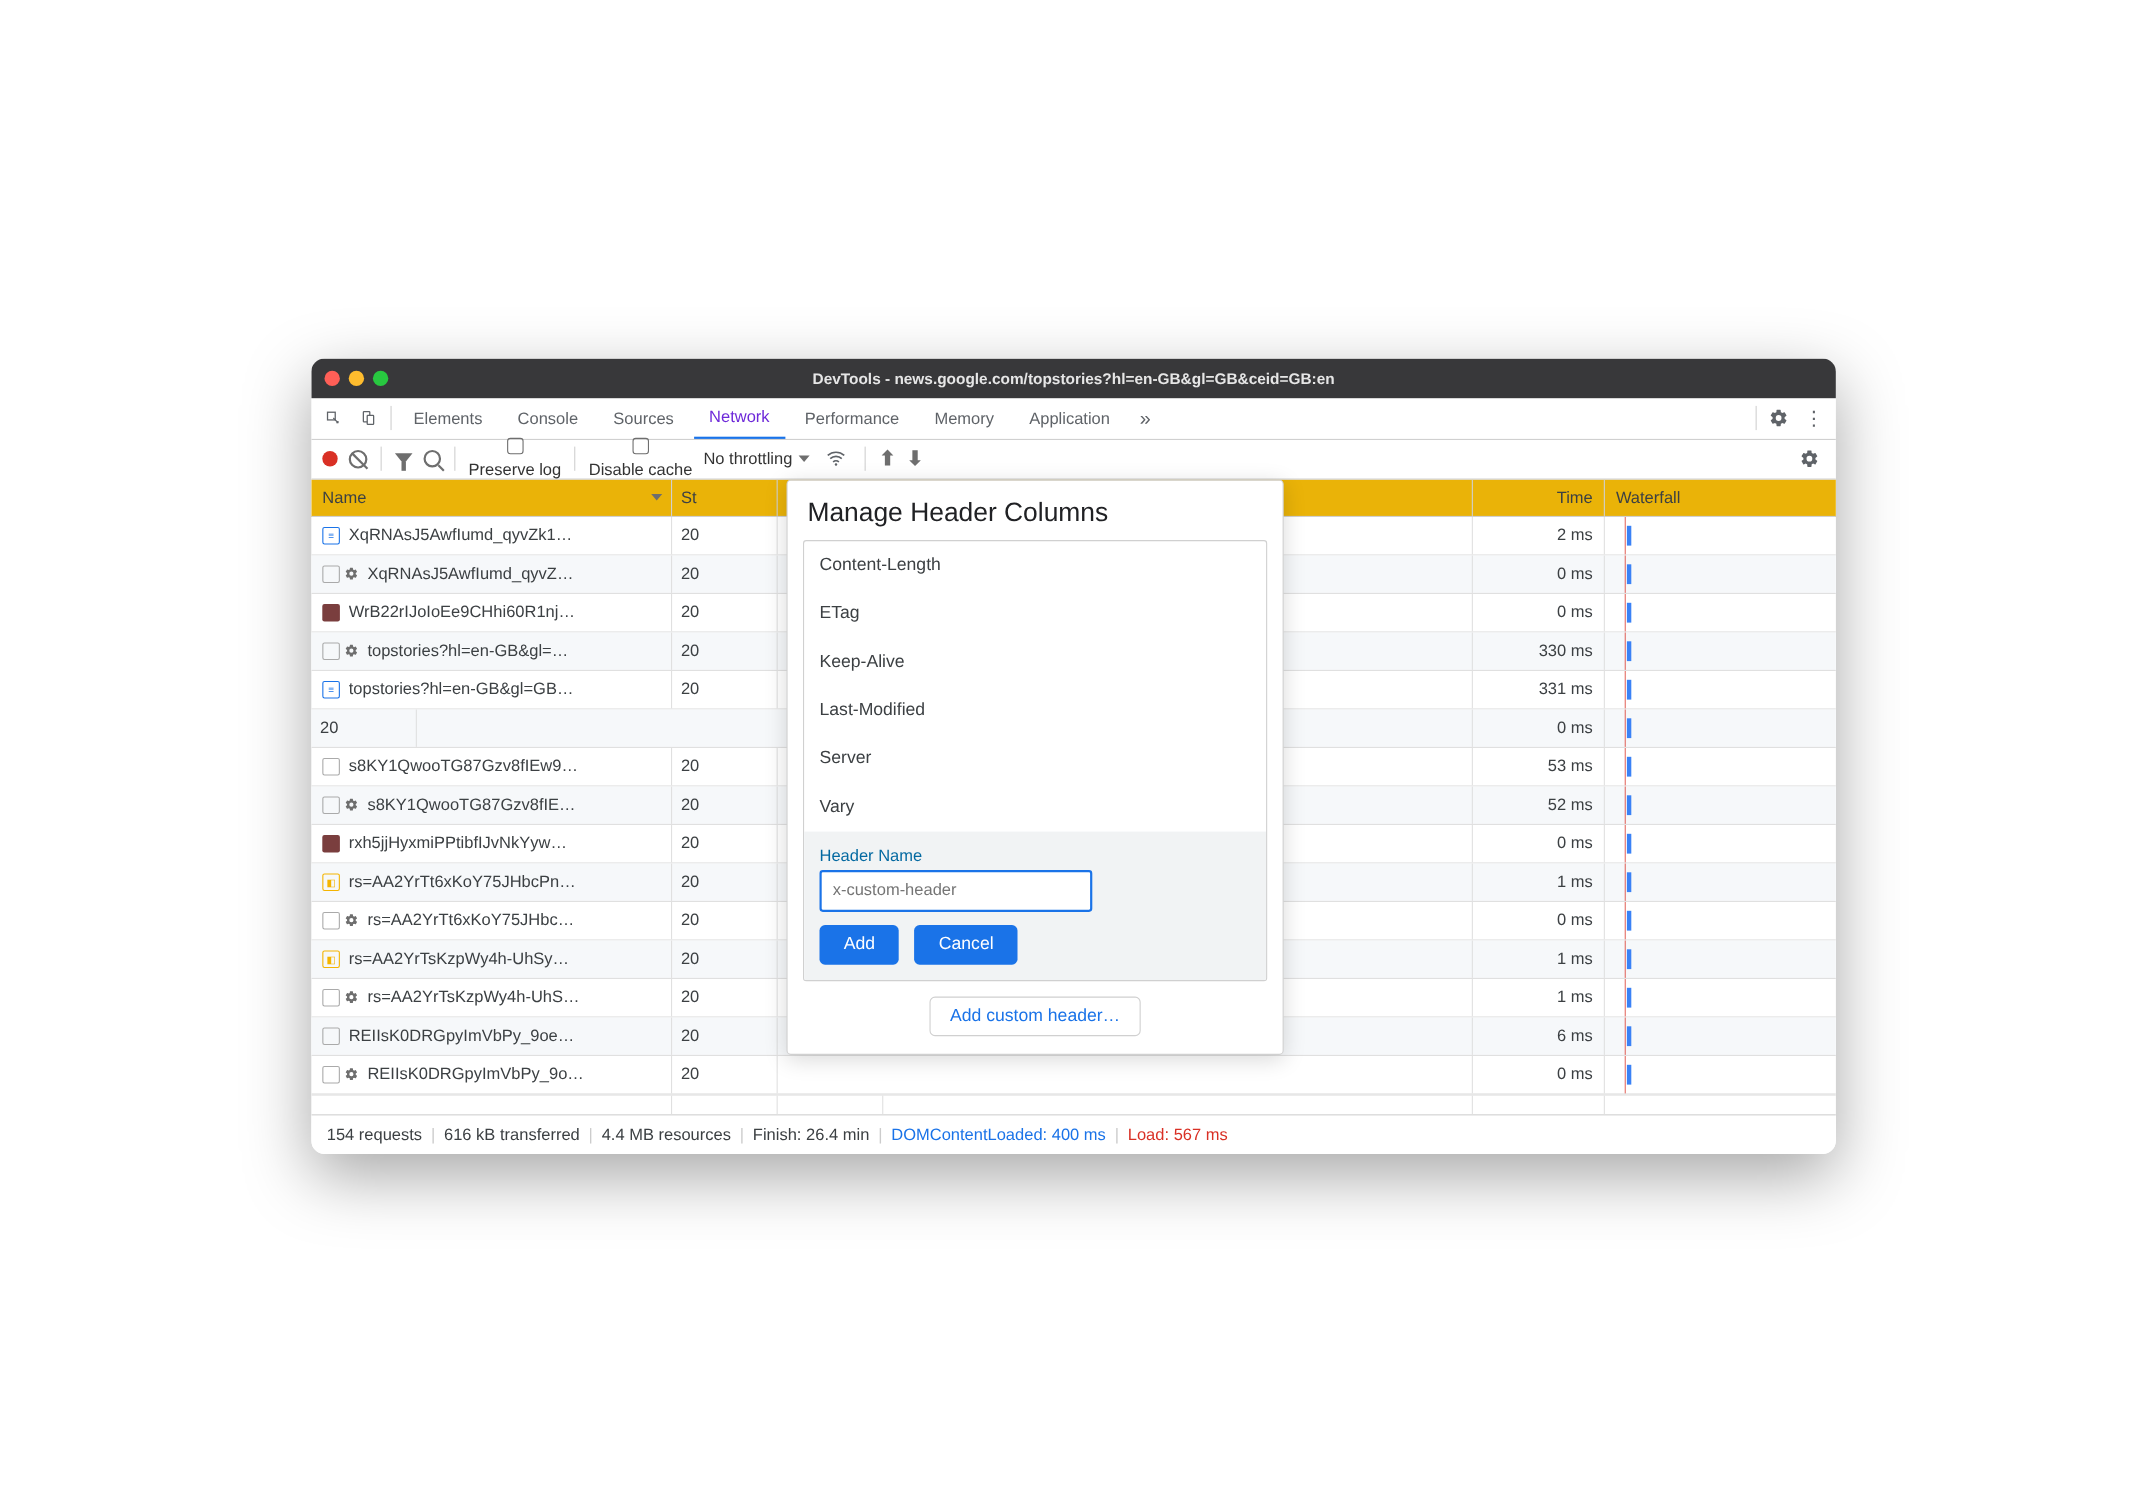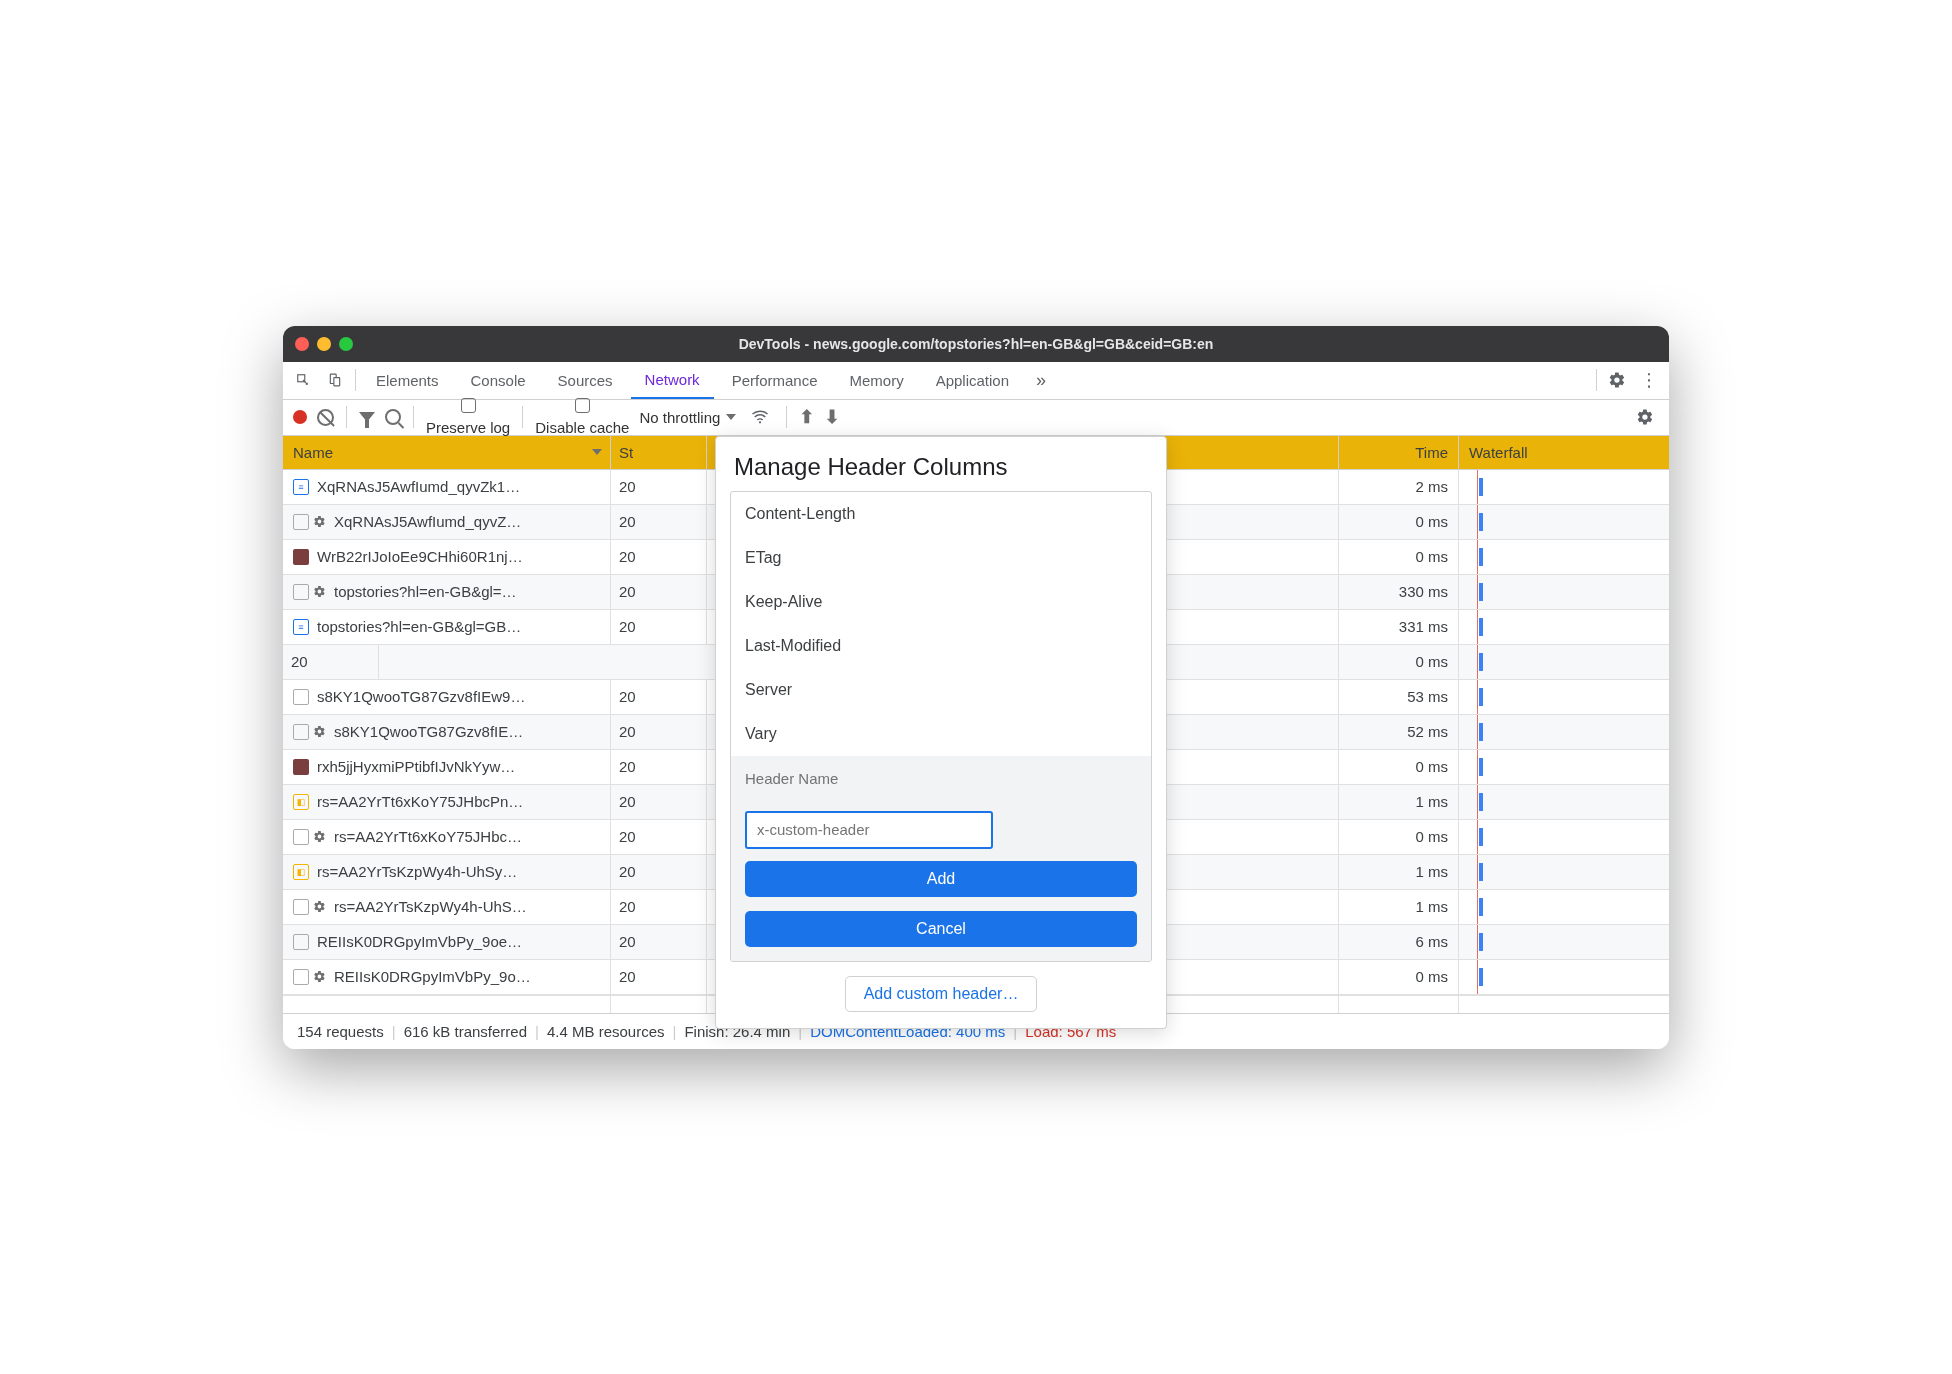--- a/index.html
+++ b/index.html
@@ -68,23 +68,23 @@
 .statusbar .div{color:#ccc;}
 .statusbar .dcl{color:#1a73e8;}
 .statusbar .load{color:#d93025;}
 
 
 .modal{position:absolute;left:432px;top:110px;width:452px;background:#fff;border:1px solid #d0d0d0;border-radius:4px;box-shadow:0 4px 20px rgba(0,0,0,.15);z-index:10;}
 .modal h2{font-size:24px;font-weight:400;padding:16px 18px 10px;color:#202124;}
 .modal .list{border:1px solid #d0d0d0;margin:0 14px;border-radius:3px;overflow:hidden;}
 .modal .list .itm{padding:13px 14px;font-size:16px;color:#3c4043;}
 .modal .hname{background:#f1f3f4;padding:14px;}
-.modal .hname .lbl{font-size:15px;margin-bottom:24px;color:#737373;}
+.modal .hname .lbl{font-size:15px;margin-bottom:4px;color:#0369a1;}
 .modal .hname input{width:248px;height:38px;border:2px solid #1a73e8;border-radius:3px;padding:0 10px;font-size:15px;outline:none;}
-.modal .btns{display:flex;gap:14px;margin-top:12px;flex-direction:column;}
+.modal .btns{display:flex;gap:14px;margin-top:12px;}
 .modal .btn{padding:9px 22px;background:#1a73e8;color:#fff;border:none;border-radius:5px;font-size:16px;cursor:pointer;}
 .modal .addcustom{display:block;margin:14px auto 16px;padding:8px 18px;background:#fff;border:1px solid #d0d0d0;border-radius:5px;color:#1a73e8;font-size:16px;cursor:pointer;}
 
 svg{display:block;}
 </style>
 </head>
 <body>
 
 <div class="window">
 

